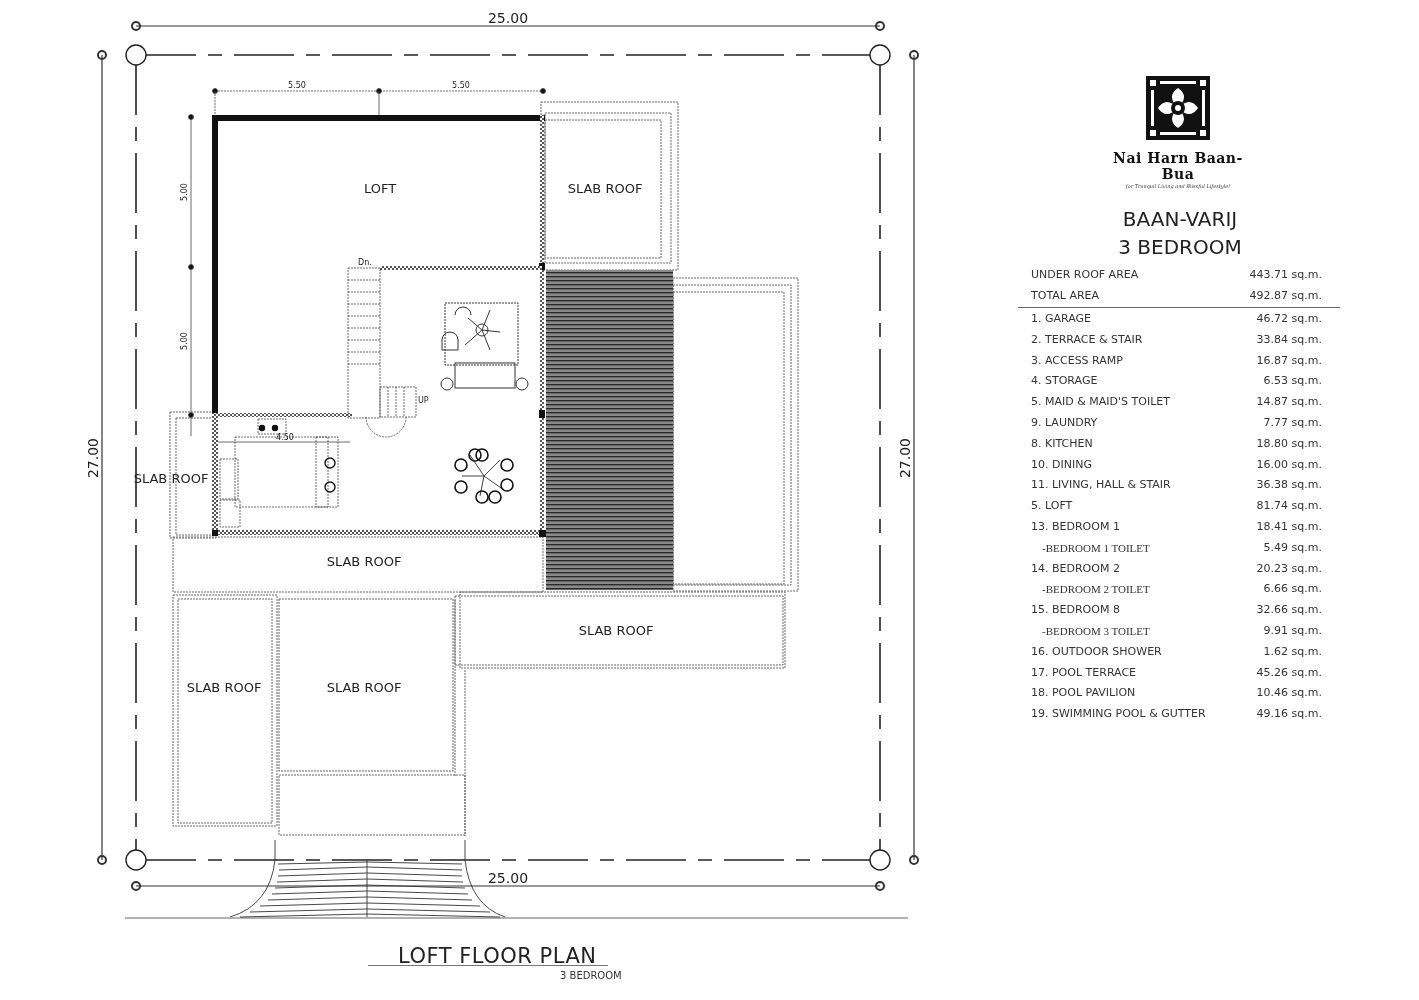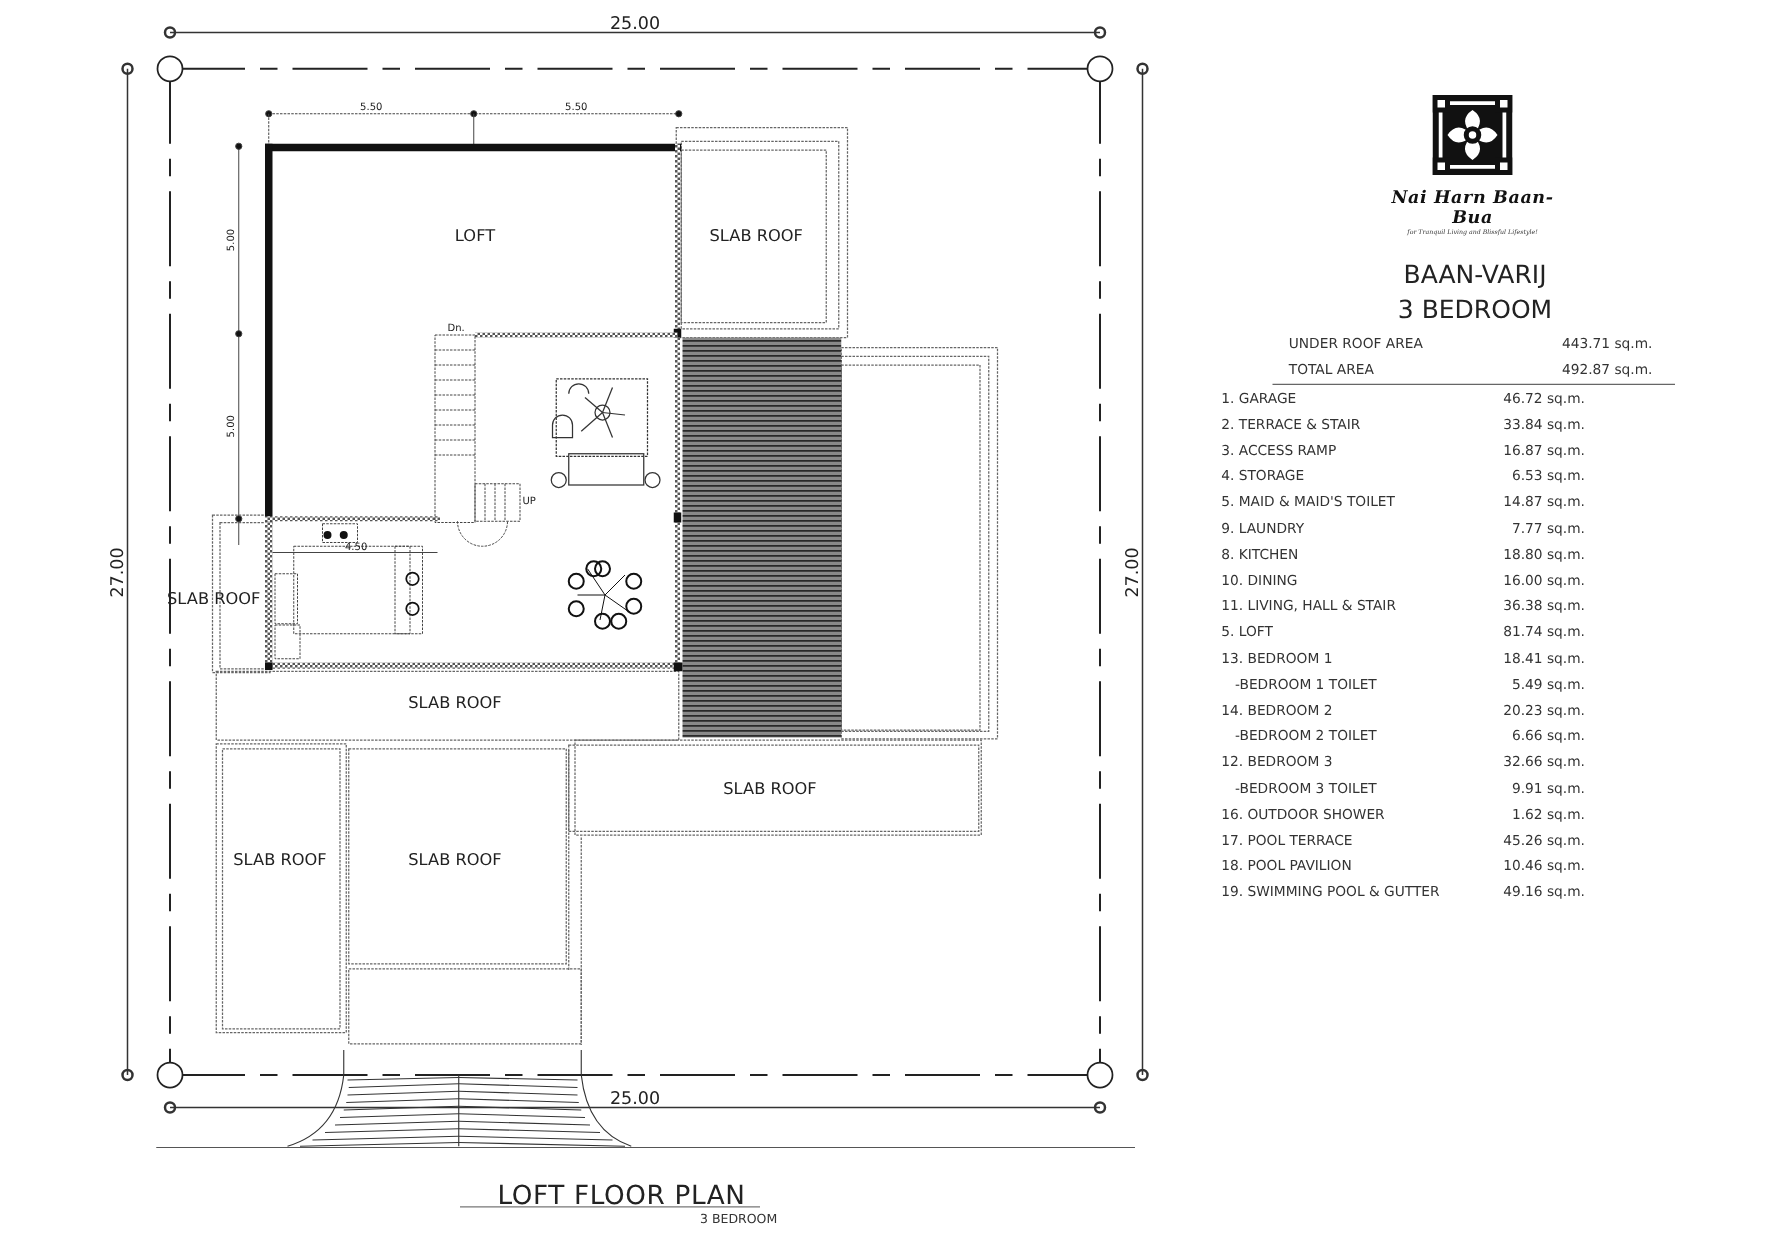--- a/index.html
+++ b/index.html
@@ -1,29 +1,29 @@
 <!DOCTYPE html>
 <html><head>
 <meta charset="utf-8">
 <style>
   html,body{margin:0;padding:0;background:#fff;}
   body{width:1419px;height:1000px;position:relative;overflow:hidden;font-family:"DejaVu Sans",sans-serif;color:#222;}
   #plan{position:absolute;left:0;top:0;}
   .lbl{font-family:"DejaVu Sans",sans-serif;fill:#222;}
   .logo{position:absolute;left:1103px;top:76px;width:150px;height:110px;text-align:center;}
   .logo-mark{width:64px;height:64px;margin:0 auto;}
-  .brand{font-family:"DejaVu Serif",serif;font-style:italic;font-weight:bold;font-size:14px;letter-spacing:0.5px;margin-top:6px;color:#111;}
+  .brand{font-family:"DejaVu Serif",serif;font-weight:bold;font-size:14px;letter-spacing:0.5px;margin-top:6px;color:#111;}
   .tagline{font-family:"DejaVu Serif",serif;font-style:italic;font-size:5px;color:#333;margin-top:1px;}
   .project{position:absolute;left:1090px;top:205px;width:180px;text-align:center;font-size:20px;line-height:28px;color:#222;}
   .summary{position:absolute;left:1031px;top:265px;width:310px;}
   .row{display:flex;justify-content:space-between;font-size:11px;height:20.8px;line-height:20.8px;color:#333;align-items:flex-end;}
   .row .v{width:100px;text-align:right;padding-right:19px;}
   .sep{position:absolute;left:1018px;top:307px;width:322px;height:1px;background:#666;}
-  .rooms{position:absolute;left:977px;top:309px;width:310px;}
-  .rooms .row.sub .k{padding-left:11px;}
+  .rooms{position:absolute;left:1031px;top:309px;width:310px;}
+  .rooms .row.sub .k{padding-left:11px;font-family:Liberation Serif, serif;}
   .title{position:absolute;left:398px;top:944px;font-size:21px;color:#222;letter-spacing:0.5px;}
   .title-line{position:absolute;left:368px;top:965px;width:240px;height:1px;background:#777;}
   .subtitle{position:absolute;left:560px;top:970px;font-size:10px;color:#333;}
 </style>
 </head>
 <body>
 
 <svg id="plan" width="1000" height="1000" viewBox="0 0 1000 1000">
   <defs>
     <pattern id="deck" width="6" height="4" patternUnits="userSpaceOnUse">
@@ -318,21 +318,21 @@
     </div>
   <div class="row">
       <span class="k">14. BEDROOM 2</span>
       <span class="v">20.23 sq.m.</span>
     </div>
   <div class="row sub">
       <span class="k">-BEDROOM 2 TOILET</span>
       <span class="v">6.66 sq.m.</span>
     </div>
   <div class="row">
-      <span class="k">12. BEDROOM 3</span>
+      <span class="k">15. BEDROOM 8</span>
       <span class="v">32.66 sq.m.</span>
     </div>
   <div class="row sub">
       <span class="k">-BEDROOM 3 TOILET</span>
       <span class="v">9.91 sq.m.</span>
     </div>
   <div class="row">
       <span class="k">16. OUTDOOR SHOWER</span>
       <span class="v">1.62 sq.m.</span>
     </div>

